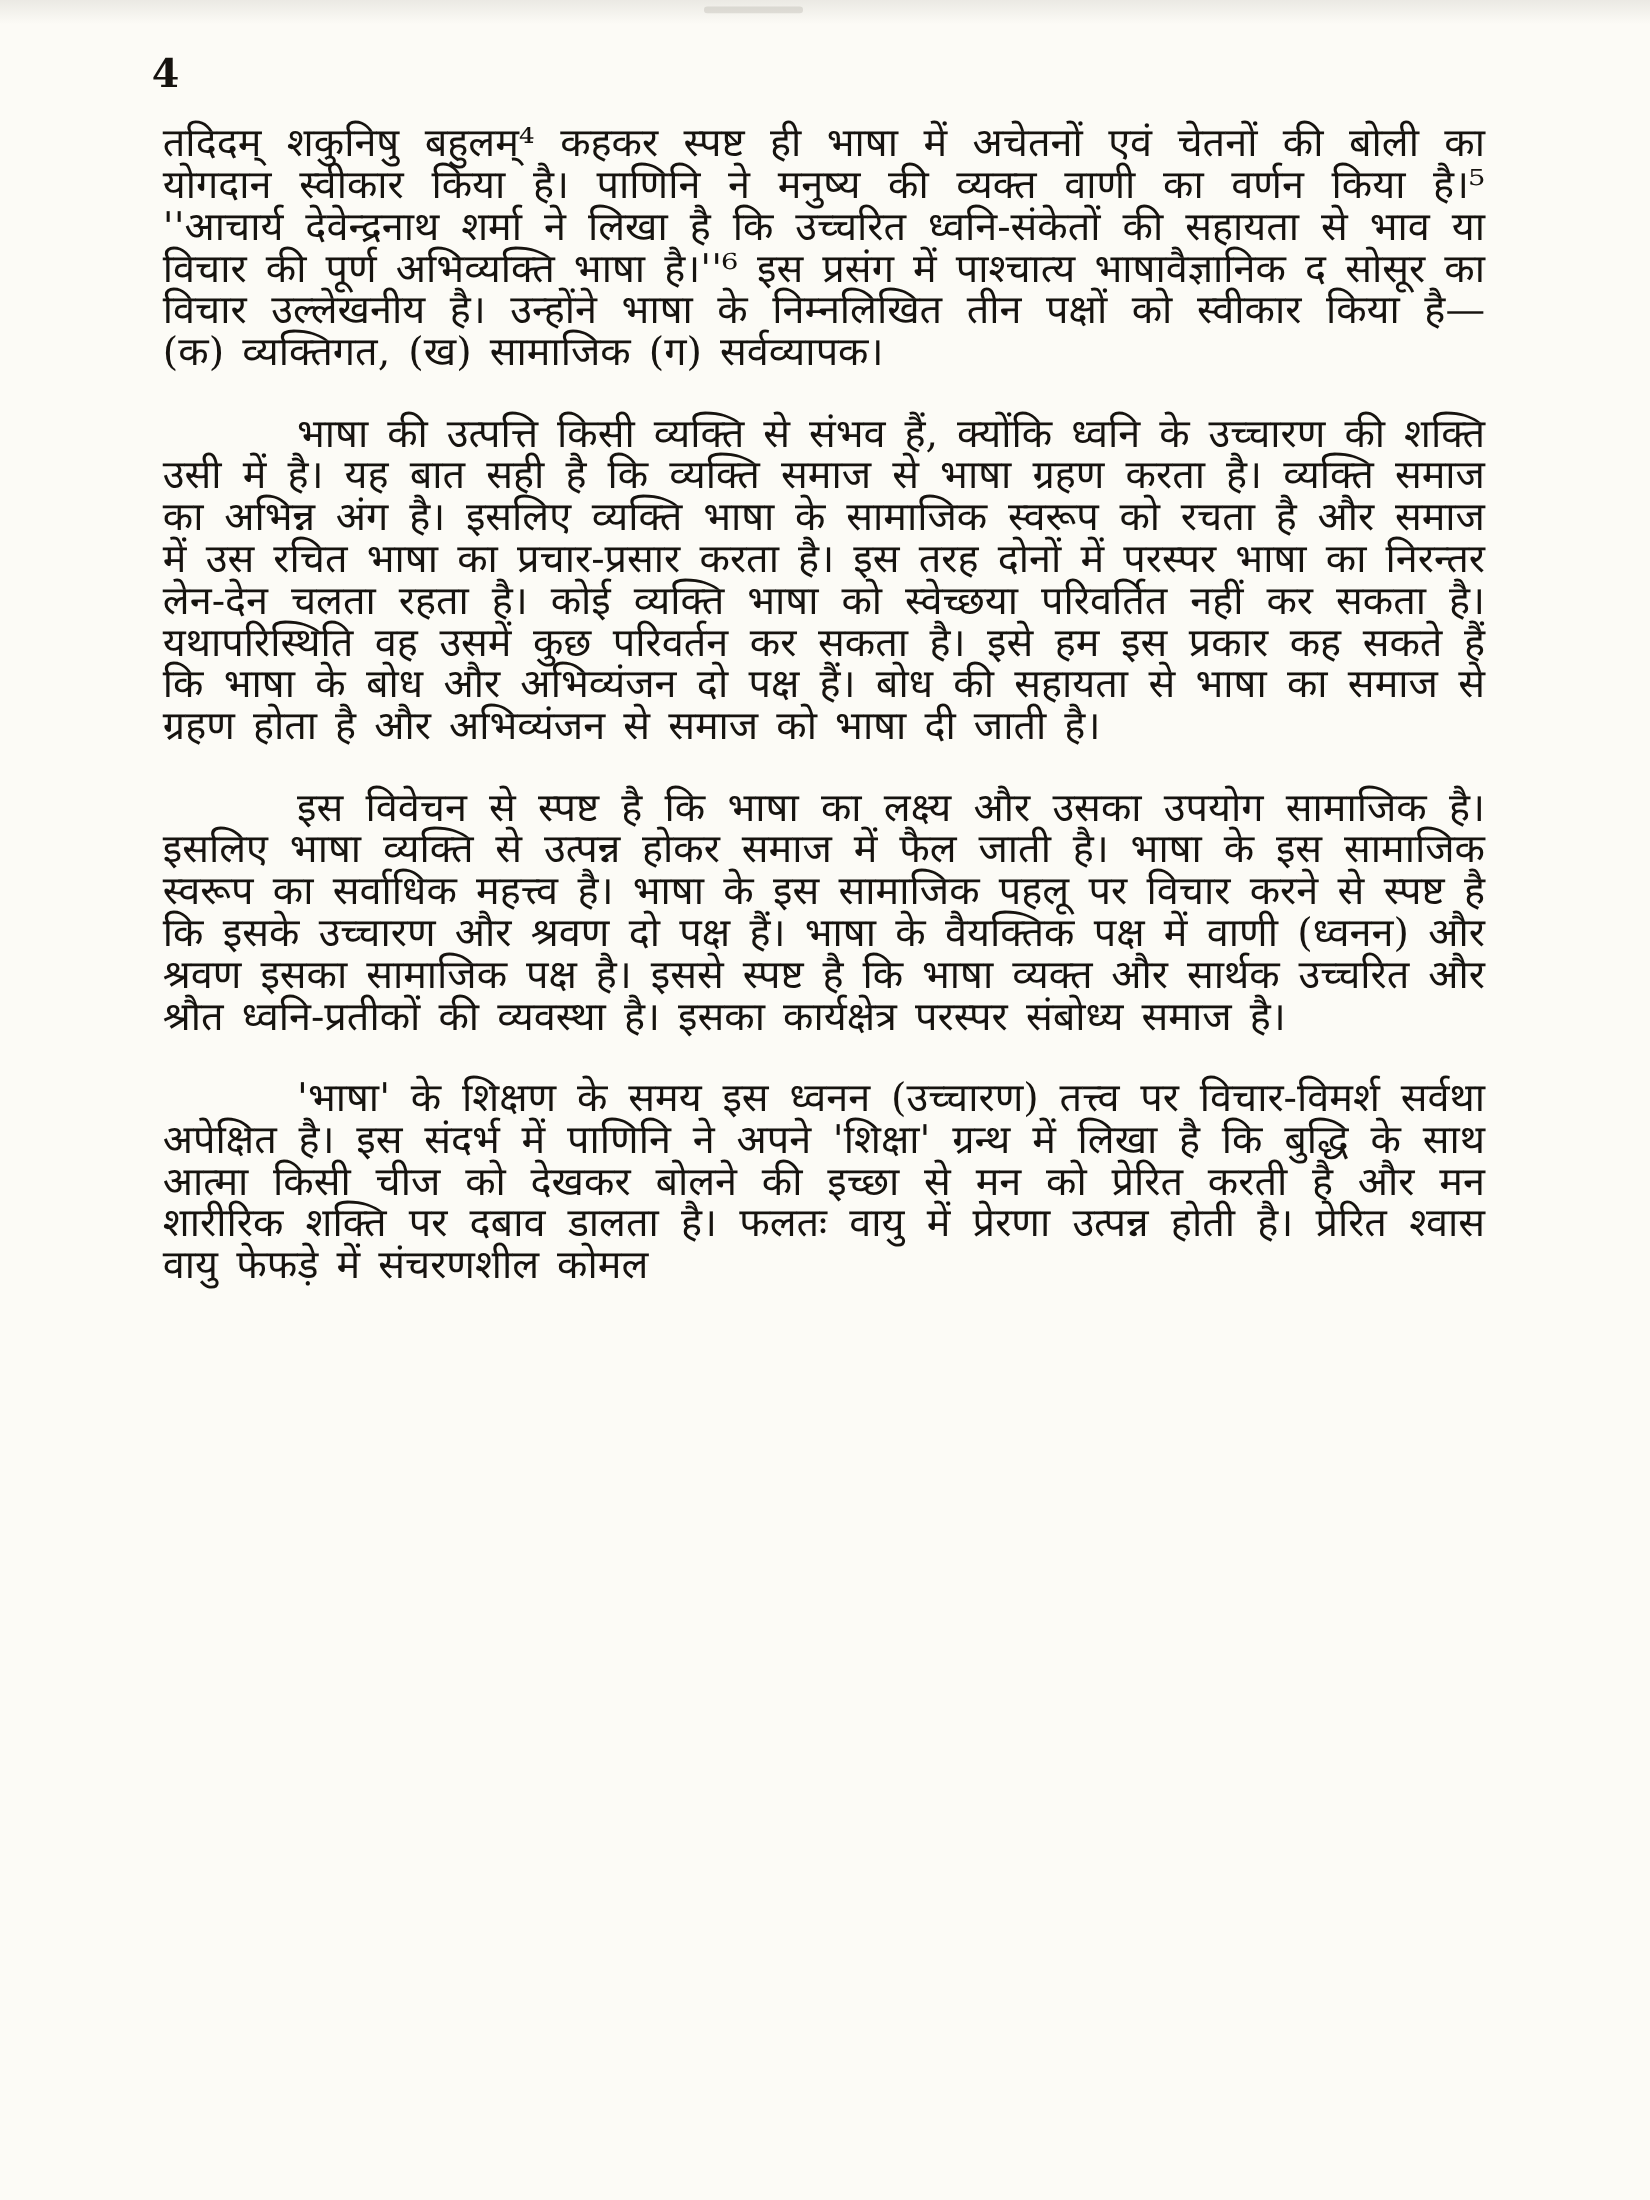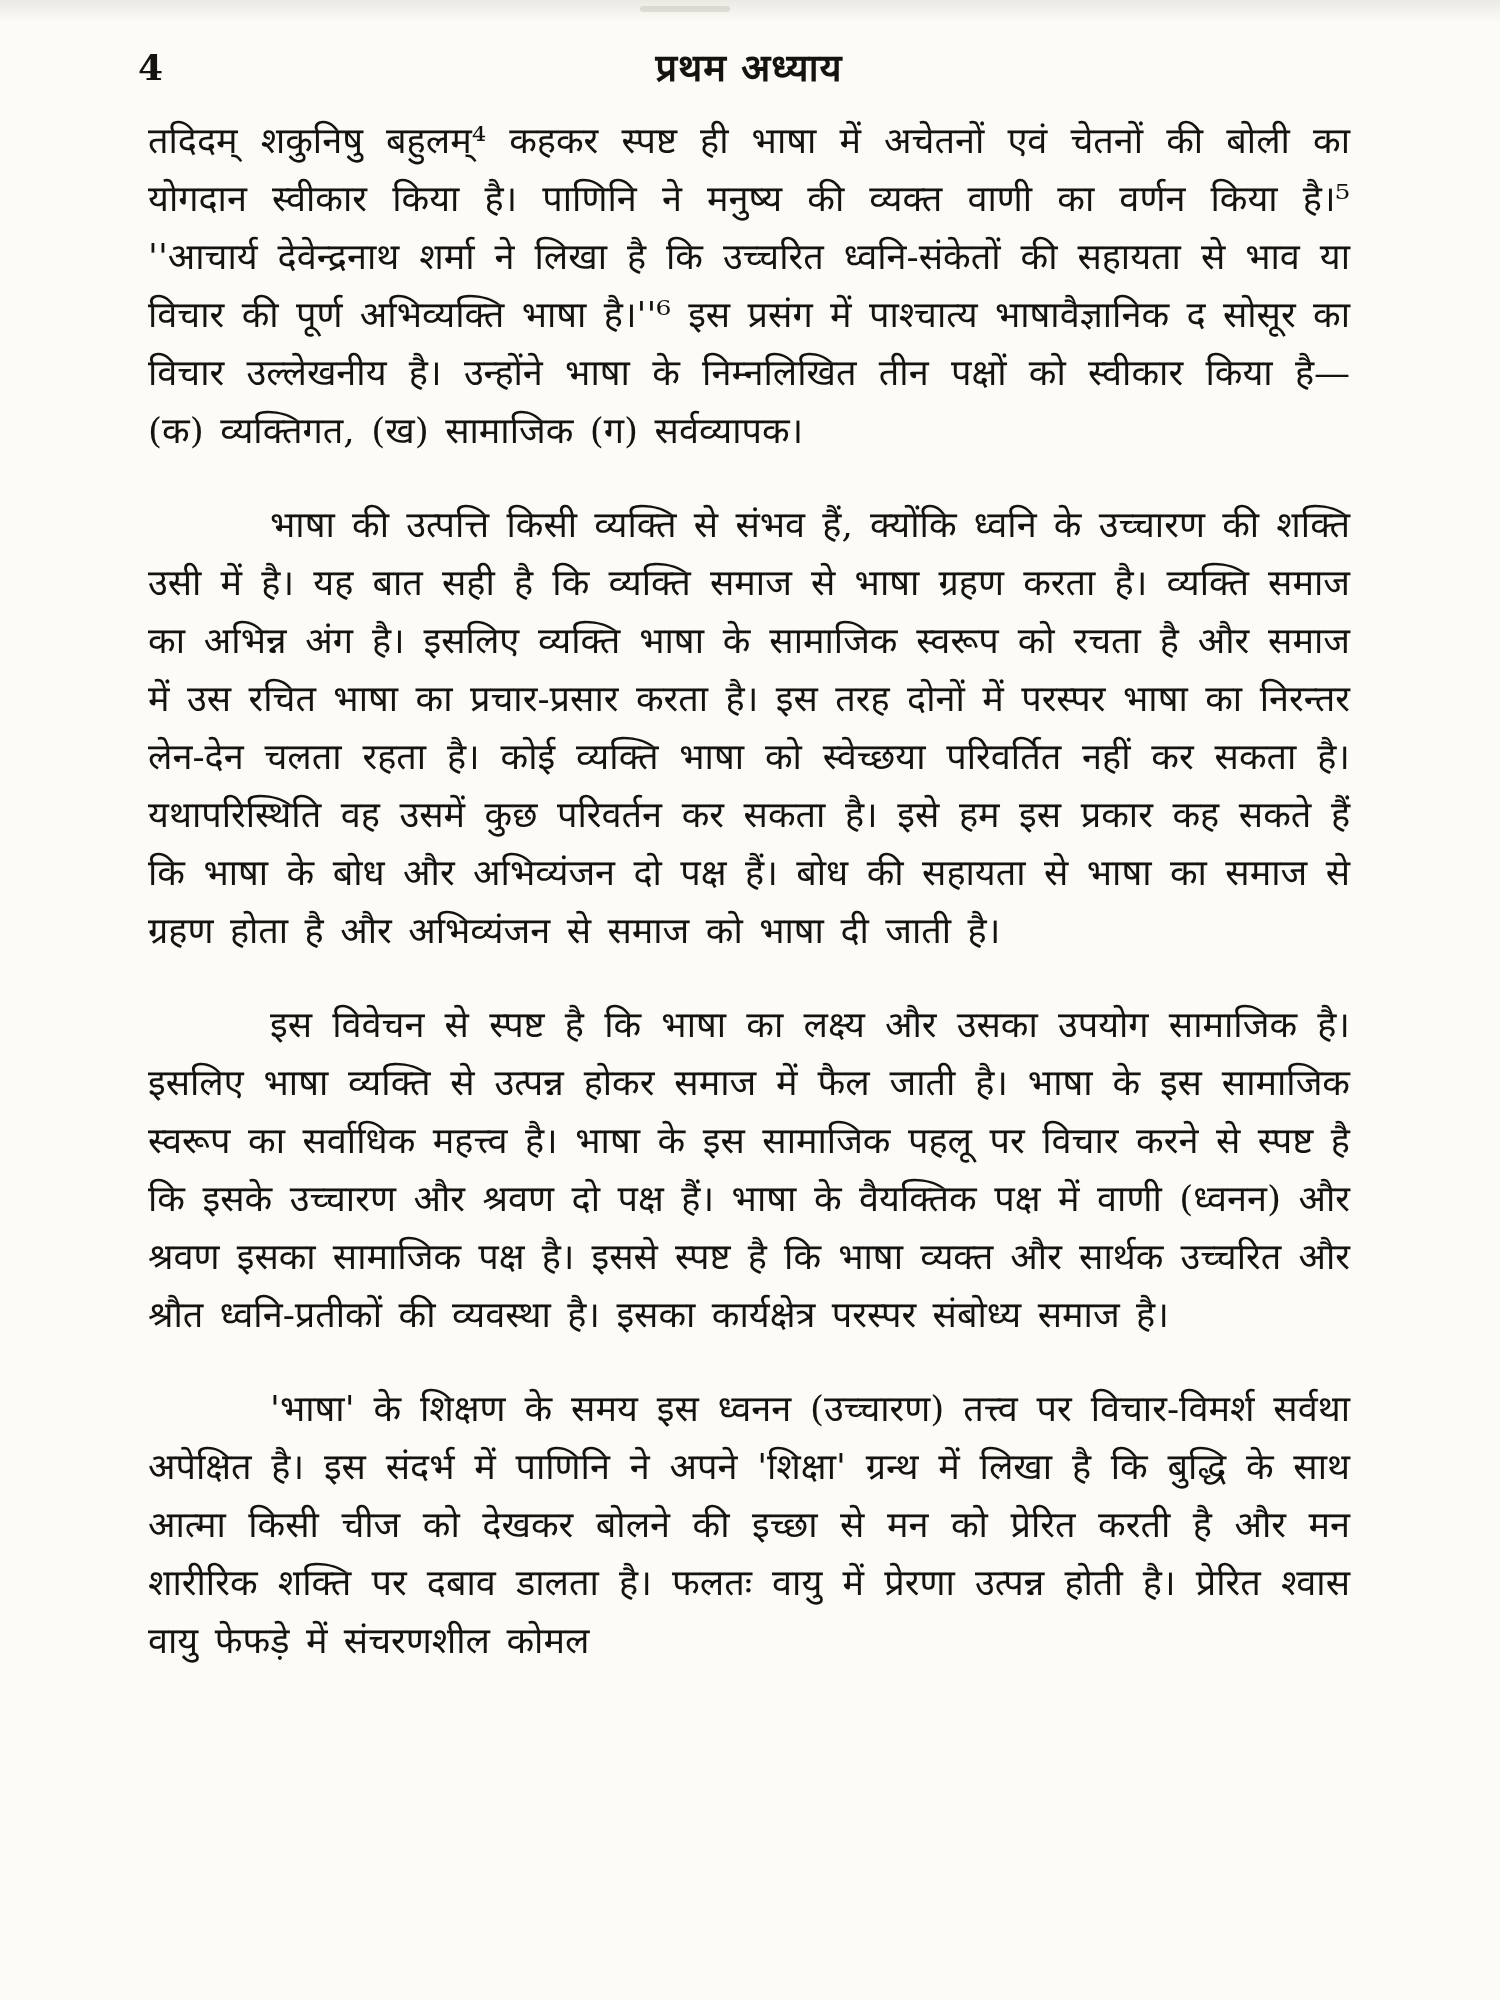--- a/index.html
+++ b/index.html
@@ -54,40 +54,39 @@
   }
   .chapter-title {
     text-align: center;
     font-size: 38px;
     font-weight: 700;
     letter-spacing: 1px;
   }
   .para {
     margin: 0;
     font-size: 36px;
-    line-height: 58px;
+    line-height: 38px;
     font-weight: 500;
     text-align: justify;
     word-spacing: 5px;
   }
   .para + .para {
     margin-top: 36px;
   }
   .para.indent {
     text-indent: 122px;
   }
 </style>
 </head>
 <body>
 
 <div class="page">
 
   <div class="header-row">
     <span class="page-number">4</span>
-    <div class="chapter-title">प्रथम अध्याय</div>
   </div>
 
   <p class="para">तदिदम् शकुनिषु बहुलम्⁴ कहकर स्पष्ट ही भाषा में अचेतनों एवं चेतनों की बोली का योगदान स्वीकार किया है। पाणिनि ने मनुष्य की व्यक्त वाणी का वर्णन किया है।⁵ ''आचार्य देवेन्द्रनाथ शर्मा ने लिखा है कि उच्चरित ध्वनि-संकेतों की सहायता से भाव या विचार की पूर्ण अभिव्यक्ति भाषा है।''⁶ इस प्रसंग में पाश्चात्य भाषावैज्ञानिक द सोसूर का विचार उल्लेखनीय है। उन्होंने भाषा के निम्नलिखित तीन पक्षों को स्वीकार किया है— (क) व्यक्तिगत, (ख) सामाजिक (ग) सर्वव्यापक।</p>
 
   <p class="para indent">भाषा की उत्पत्ति किसी व्यक्ति से संभव हैं, क्योंकि ध्वनि के उच्चारण की शक्ति उसी में है। यह बात सही है कि व्यक्ति समाज से भाषा ग्रहण करता है। व्यक्ति समाज का अभिन्न अंग है। इसलिए व्यक्ति भाषा के सामाजिक स्वरूप को रचता है और समाज में उस रचित भाषा का प्रचार-प्रसार करता है। इस तरह दोनों में परस्पर भाषा का निरन्तर लेन-देन चलता रहता है। कोई व्यक्ति भाषा को स्वेच्छया परिवर्तित नहीं कर सकता है। यथापरिस्थिति वह उसमें कुछ परिवर्तन कर सकता है। इसे हम इस प्रकार कह सकते हैं कि भाषा के बोध और अभिव्यंजन दो पक्ष हैं। बोध की सहायता से भाषा का समाज से ग्रहण होता है और अभिव्यंजन से समाज को भाषा दी जाती है।</p>
 
   <p class="para indent">इस विवेचन से स्पष्ट है कि भाषा का लक्ष्य और उसका उपयोग सामाजिक है। इसलिए भाषा व्यक्ति से उत्पन्न होकर समाज में फैल जाती है। भाषा के इस सामाजिक स्वरूप का सर्वाधिक महत्त्व है। भाषा के इस सामाजिक पहलू पर विचार करने से स्पष्ट है कि इसके उच्चारण और श्रवण दो पक्ष हैं। भाषा के वैयक्तिक पक्ष में वाणी (ध्वनन) और श्रवण इसका सामाजिक पक्ष है। इससे स्पष्ट है कि भाषा व्यक्त और सार्थक उच्चरित और श्रौत ध्वनि-प्रतीकों की व्यवस्था है। इसका कार्यक्षेत्र परस्पर संबोध्य समाज है।</p>
 
   <p class="para indent">'भाषा' के शिक्षण के समय इस ध्वनन (उच्चारण) तत्त्व पर विचार-विमर्श सर्वथा अपेक्षित है। इस संदर्भ में पाणिनि ने अपने 'शिक्षा' ग्रन्थ में लिखा है कि बुद्धि के साथ आत्मा किसी चीज को देखकर बोलने की इच्छा से मन को प्रेरित करती है और मन शारीरिक शक्ति पर दबाव डालता है। फलतः वायु में प्रेरणा उत्पन्न होती है। प्रेरित श्वास वायु फेफड़े में संचरणशील कोमल</p>
 

